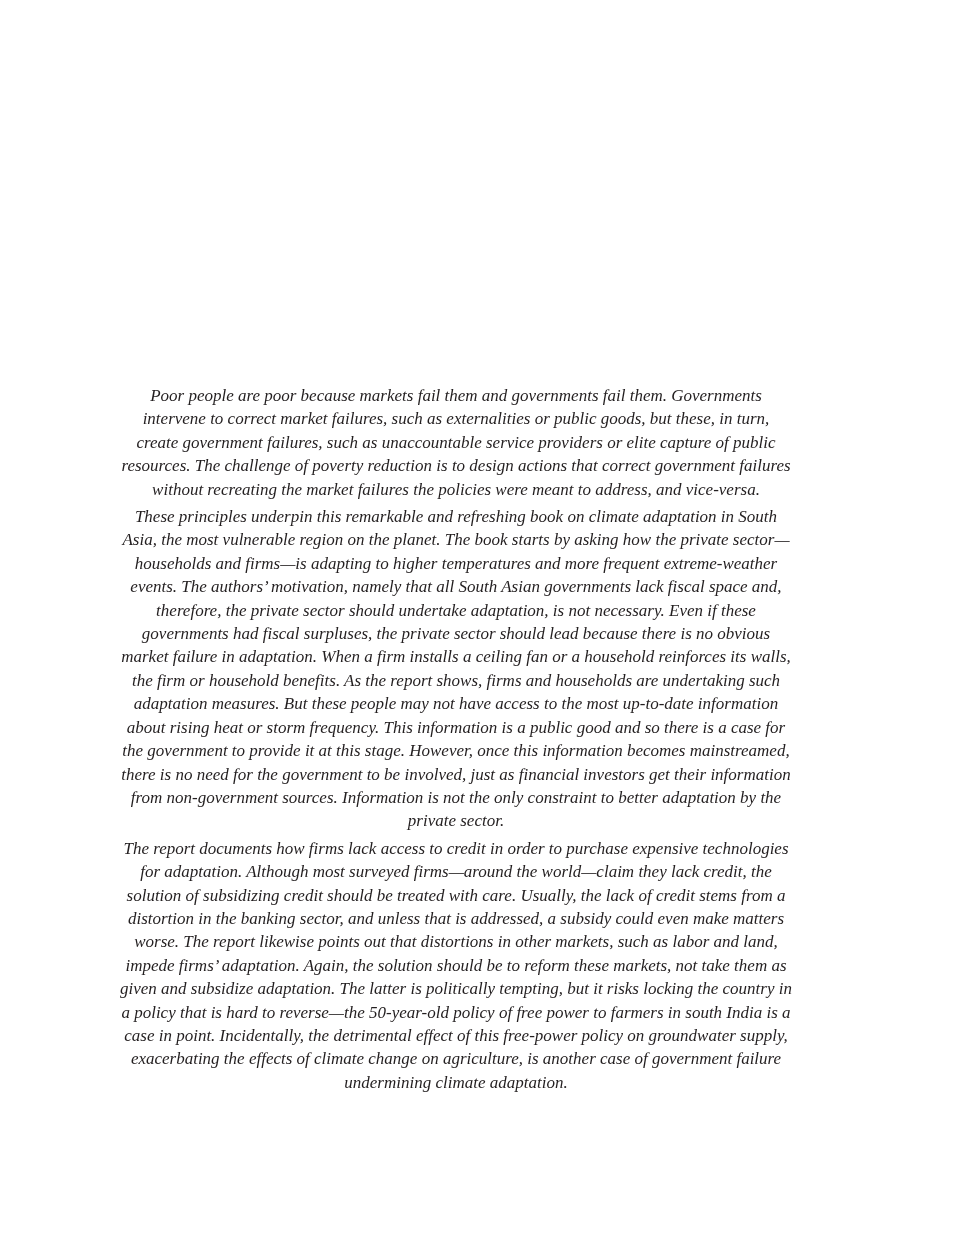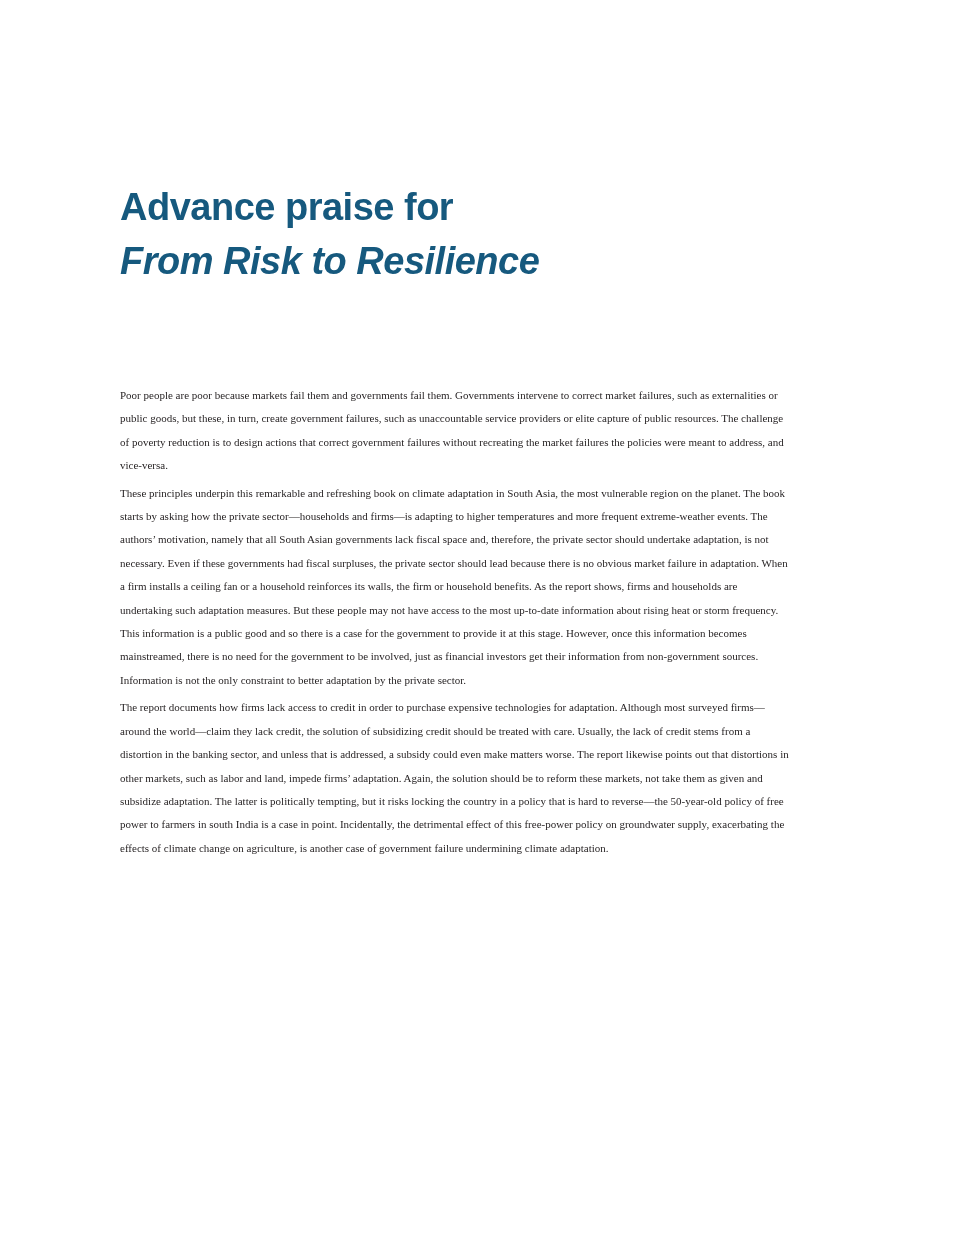--- a/index.html
+++ b/index.html
@@ -34,38 +34,33 @@
 
   .heading-line { display: block; }
   .heading-line.book-title { font-style: italic; }
 
   .praise-body {
     position: absolute;
     top: 384px;
     left: 120px;
     width: 672px;
     color: var(--ink);
-    font-size: 11px;
+    font-size: 17px;
     line-height: 23.4px;
-    text-align: left;
+    text-align: center;
+    font-style: italic;
   }
 
   .praise-body p + p { margin-top: 4px; }
 </style>
 </head>
 <body>
 
 <div class="page">
 
-  <header class="praise-header">
-    <h1>
-      <span class="heading-line">Advance praise for</span>
-      <span class="heading-line book-title">From Risk to Resilience</span>
-    </h1>
-  </header>
 
   <main class="praise-body">
     <p>Poor people are poor because markets fail them and governments fail them. Governments intervene to correct market failures, such as externalities or public goods, but these, in turn, create government failures, such as unaccountable service providers or elite capture of public resources. The challenge of poverty reduction is to design actions that correct government failures without recreating the market failures the policies were meant to address, and vice-versa.</p>
     <p>These principles underpin this remarkable and refreshing book on climate adaptation in South Asia, the most vulnerable region on the planet. The book starts by asking how the private sector—households and firms—is adapting to higher temperatures and more frequent extreme-weather events. The authors’ motivation, namely that all South Asian governments lack fiscal space and, therefore, the private sector should undertake adaptation, is not necessary. Even if these governments had fiscal surpluses, the private sector should lead because there is no obvious market failure in adaptation. When a firm installs a ceiling fan or a household reinforces its walls, the firm or household benefits. As the report shows, firms and households are undertaking such adaptation measures. But these people may not have access to the most up-to-date information about rising heat or storm frequency. This information is a public good and so there is a case for the government to provide it at this stage. However, once this information becomes mainstreamed, there is no need for the government to be involved, just as financial investors get their information from non-government sources. Information is not the only constraint to better adaptation by the private sector.</p>
     <p>The report documents how firms lack access to credit in order to purchase expensive technologies for adaptation. Although most surveyed firms—around the world—claim they lack credit, the solution of subsidizing credit should be treated with care. Usually, the lack of credit stems from a distortion in the banking sector, and unless that is addressed, a subsidy could even make matters worse. The report likewise points out that distortions in other markets, such as labor and land, impede firms’ adaptation. Again, the solution should be to reform these markets, not take them as given and subsidize adaptation. The latter is politically tempting, but it risks locking the country in a policy that is hard to reverse—the 50-year-old policy of free power to farmers in south India is a case in point. Incidentally, the detrimental effect of this free-power policy on groundwater supply, exacerbating the effects of climate change on agriculture, is another case of government failure undermining climate adaptation.</p>
   </main>
 
 </div>
 
 </body></html>

